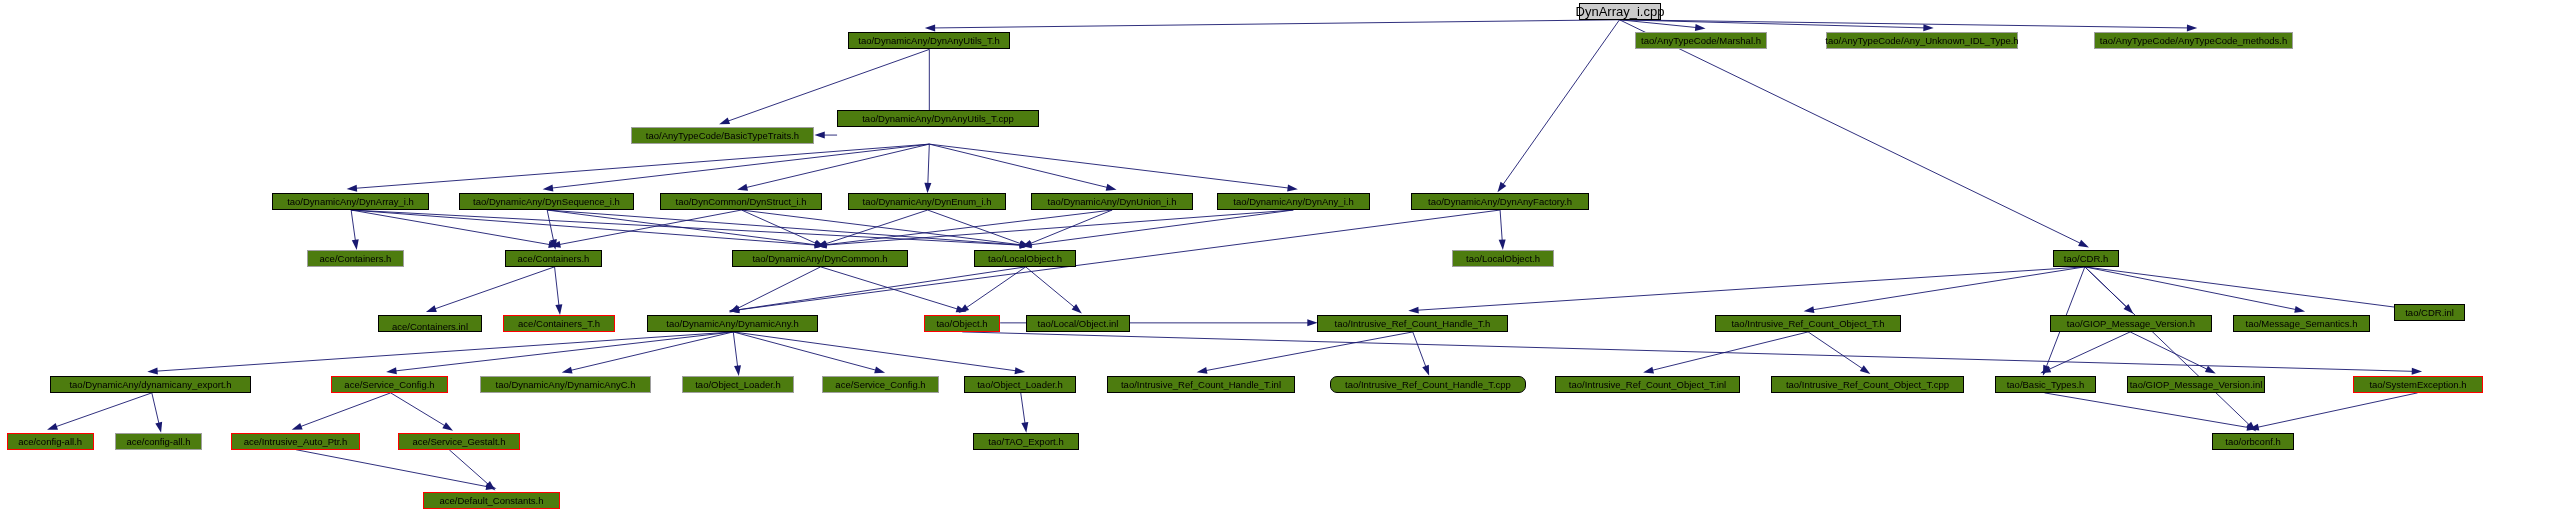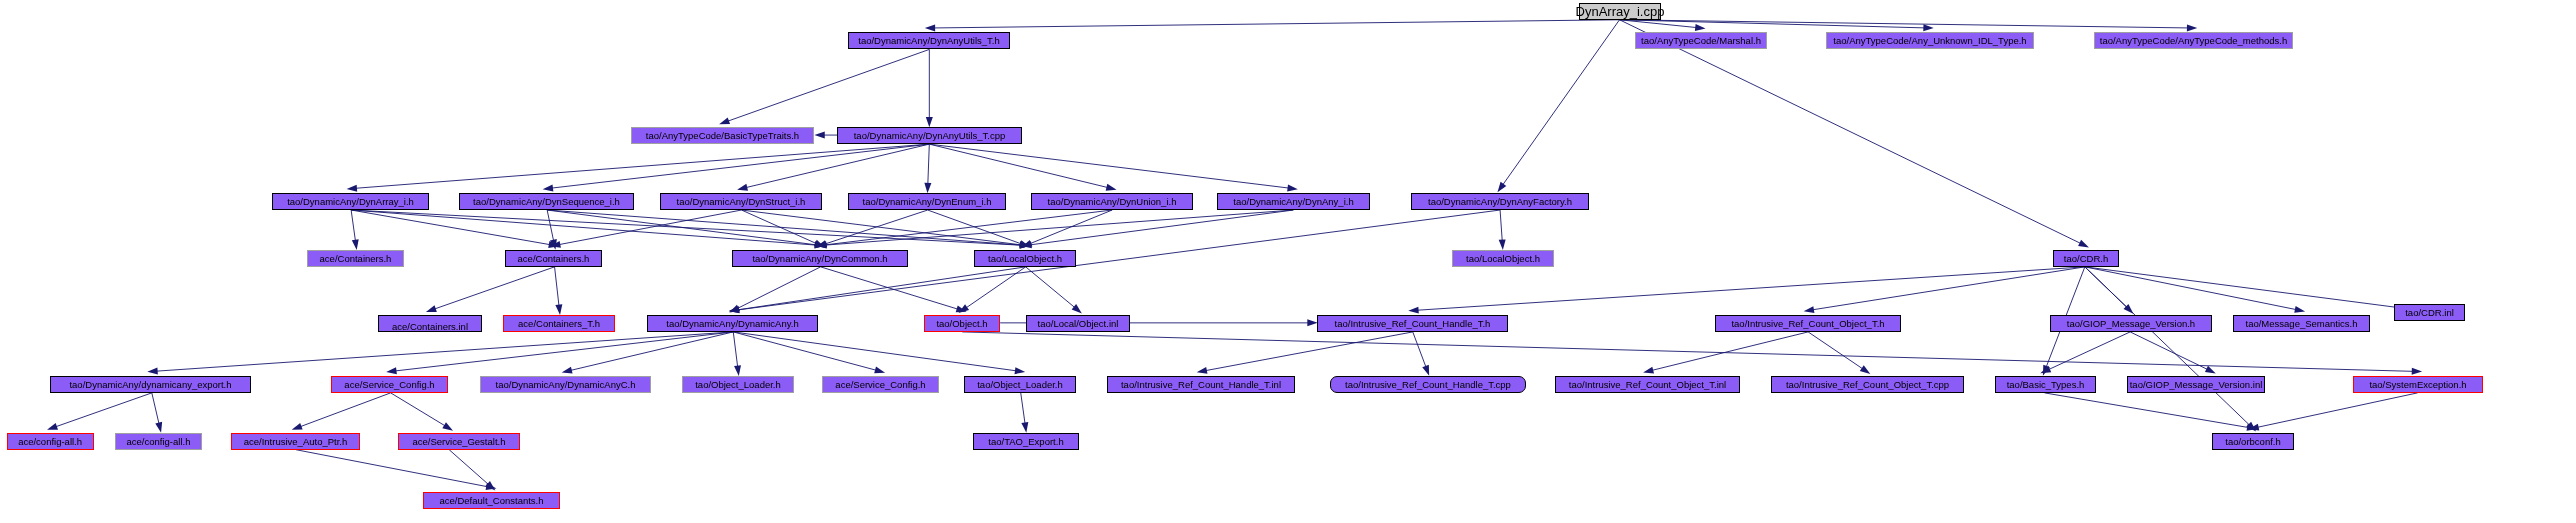--- a/index.html
+++ b/index.html
@@ -1,18 +1,18 @@
 <!DOCTYPE html>
 <html style="font-size:13px"><head>
 <meta charset="utf-8">
 <style>
   html,body{margin:0;padding:0;background:#ffffff;}
   #canvas{position:relative;width:2576px;height:523px;background:#ffffff;
           font-family:"Liberation Sans", sans-serif;overflow:hidden;}
-  .node{position:absolute;box-sizing:border-box;background:#8b5cf6;
+  .node{position:absolute;box-sizing:border-box;background:#4d7c0f;
         border:0.8px solid #a0a0a0;color:#000000;font-size:9.5px;line-height:1;
         display:flex;align-items:center;justify-content:center;
         white-space:nowrap;padding:0 4.1px;height:17.3px;}
   .node.black{border:0.8px solid #000000;}
   .node.red{border:0.8px solid #ff0000;}
   .node.root{background:#cccccc;border:0.8px solid #000000;font-size:13px;}
   svg#edges{position:absolute;left:0;top:0;width:2576px;height:523px;
             pointer-events:none;}
   svg#edges path, svg#edges line{stroke:#191970;stroke-width:1.1;fill:none;}
   svg#edges polygon{fill:#191970;stroke:none;}
@@ -166,40 +166,40 @@
   <div id="nodes">
       <div class="node root" style="left: 1579px; top: 2.5px; width: 82px;">
         <span>DynArray_i.cpp</span>
       </div>
       <div class="node black" style="left: 848px; top: 32px; width: 162px;">
         <span>tao/DynamicAny/DynAnyUtils_T.h</span>
       </div>
       <div class="node " style="left: 1635px; top: 32px; width: 132px;">
         <span>tao/AnyTypeCode/Marshal.h</span>
       </div>
-      <div class="node " style="left: 1826px; top: 32px; width: 208px;">
+      <div class="node " style="left: 1826px; top: 32px; width: 192px;">
         <span>tao/AnyTypeCode/Any_Unknown_IDL_Type.h</span>
       </div>
       <div class="node " style="left: 2094px; top: 32px; width: 199px;">
         <span>tao/AnyTypeCode/AnyTypeCode_methods.h</span>
       </div>
       <div class="node " style="left: 631px; top: 127px; width: 183px;">
         <span>tao/AnyTypeCode/BasicTypeTraits.h</span>
       </div>
-      <div class="node black" style="left: 837px; top: 127px; width: 185px;">
+      <div class="node black" style="left: 837px; top: 110px; width: 202px;">
         <span>tao/DynamicAny/DynAnyUtils_T.cpp</span>
       </div>
       <div class="node black" style="left: 272px; top: 193px; width: 157px;">
         <span>tao/DynamicAny/DynArray_i.h</span>
       </div>
       <div class="node black" style="left: 459px; top: 193px; width: 175px;">
         <span>tao/DynamicAny/DynSequence_i.h</span>
       </div>
       <div class="node black" style="left: 660px; top: 193px; width: 162px;">
-        <span>tao/DynamicAny/DynStruct_i.h</span>
+        <span>tao/DynCommon/DynStruct_i.h</span>
       </div>
       <div class="node black" style="left: 848px; top: 193px; width: 158px;">
         <span>tao/DynamicAny/DynEnum_i.h</span>
       </div>
       <div class="node black" style="left: 1031px; top: 193px; width: 162px;">
         <span>tao/DynamicAny/DynUnion_i.h</span>
       </div>
       <div class="node black" style="left: 1217px; top: 193px; width: 153px;">
         <span>tao/DynamicAny/DynAny_i.h</span>
       </div>

